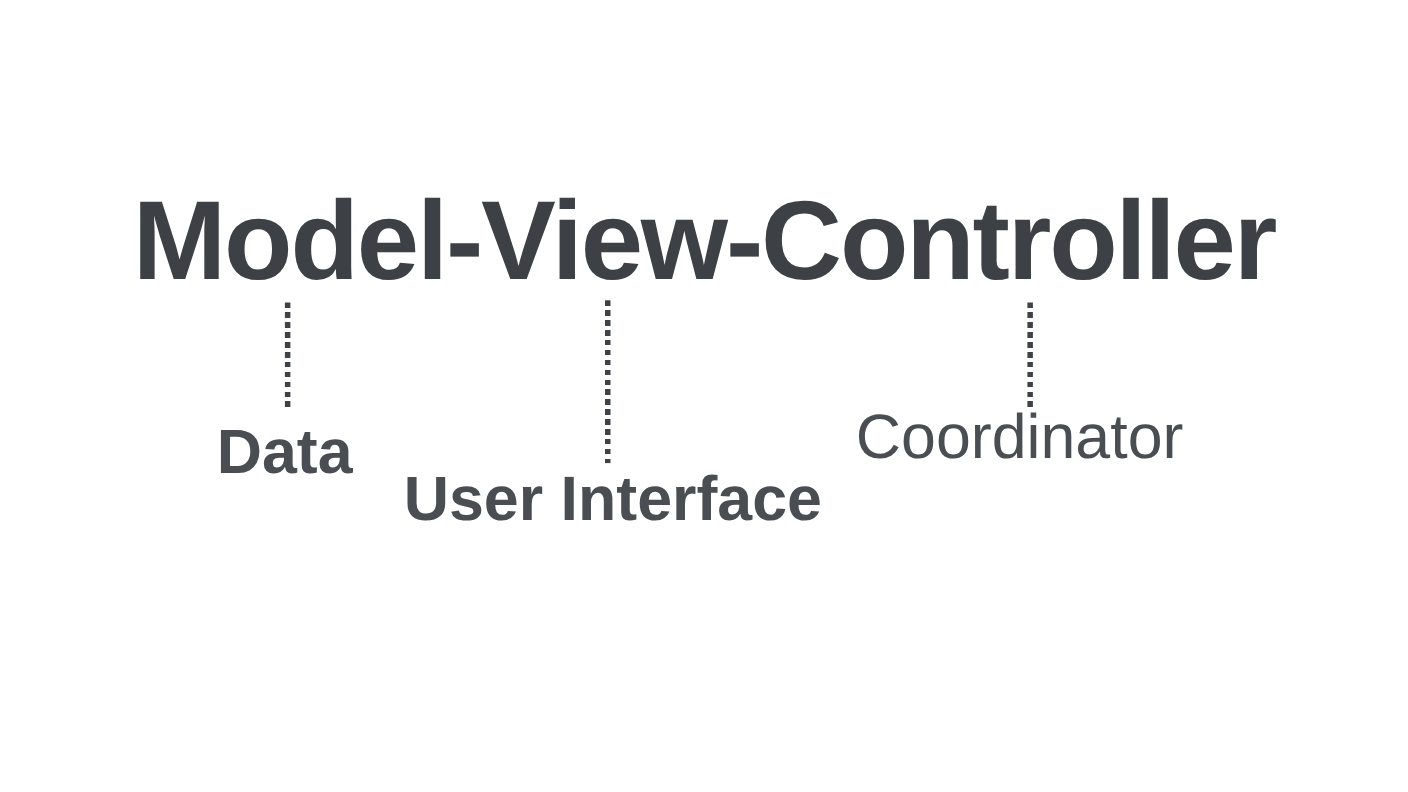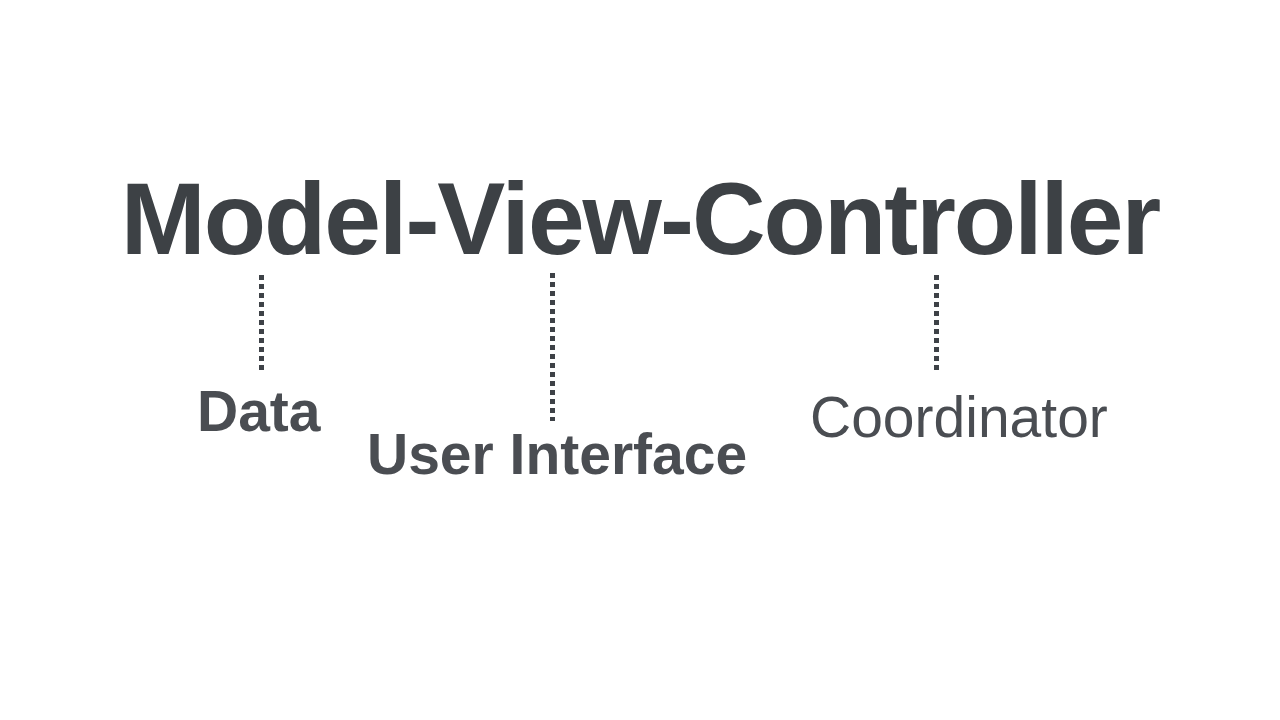--- a/index.html
+++ b/index.html
@@ -49,21 +49,21 @@
   .label {
     position: absolute;
     font-size: 57px;
     font-weight: 400;
     line-height: 1;
     white-space: nowrap;
     color: var(--c-label, #4a4d52);
   }
   .label-data        { left: 197px; top: 383px; font-weight: bold; }
   .label-ui          { left: 367px; top: 426px; font-weight: bold; }
-  .label-coordinator { left: 778px; top: 389px; margin-left: 32px; }
+  .label-coordinator { left: 778px; top: 369px; }
 </style>
 </head>
 <body>
 
 <div class="stage">
 
   <h1 class="title">Model-View-Controller</h1>
 
   <div class="dotted-line line-model"></div>
 

